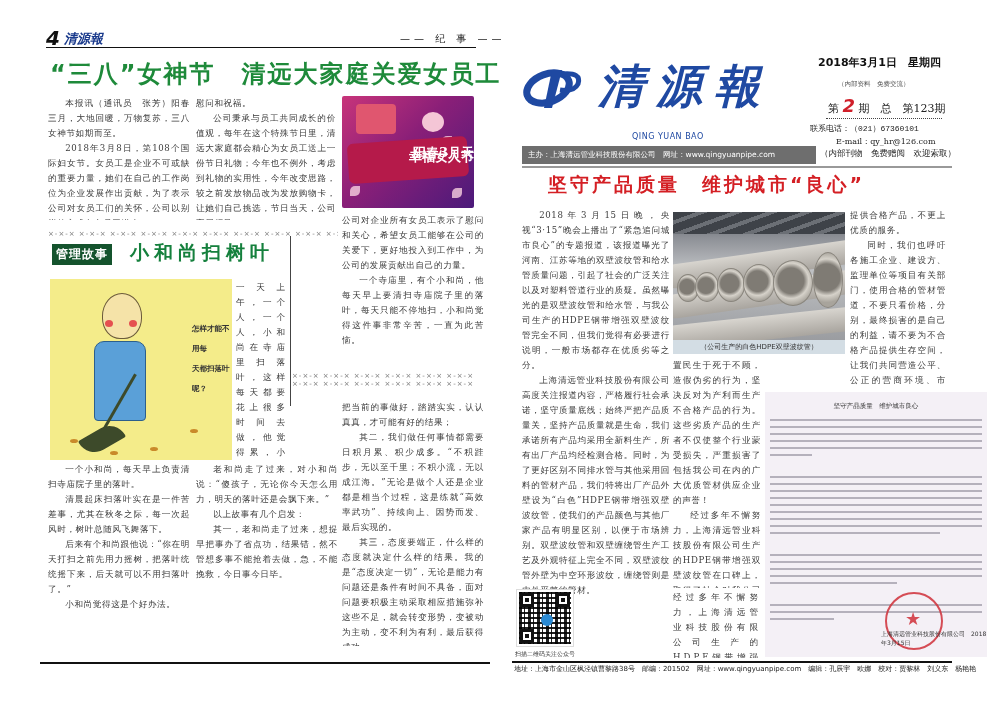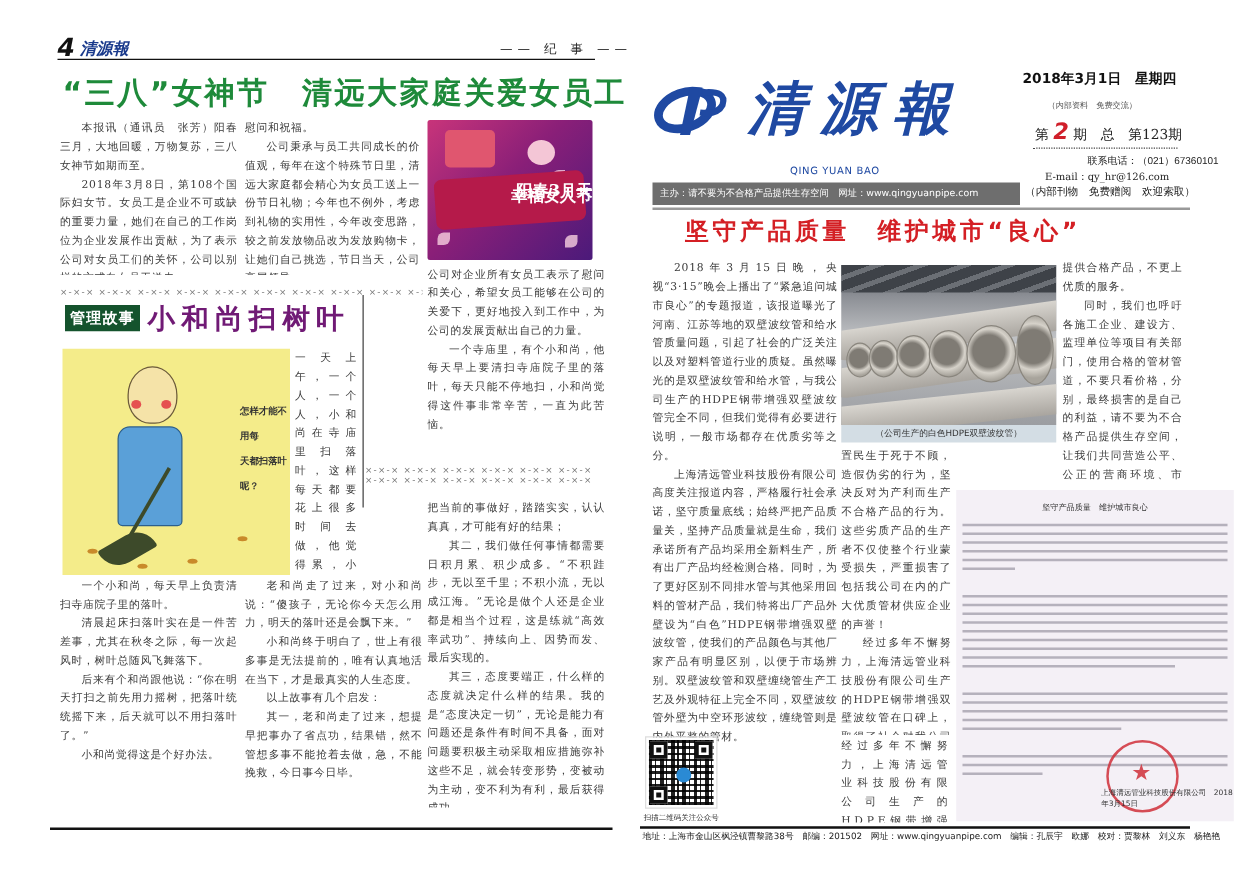--- a/index.html
+++ b/index.html
@@ -23,21 +23,21 @@
   .banner .gift { position: absolute; left: 14px; top: 8px; width: 40px; height: 30px; background: #e0566f; border-radius: 4px; }
   .banner .heart { position: absolute; left: 80px; top: 16px; width: 22px; height: 20px; background: #f4c6d6; border-radius: 50%; }
   .banner .t1, .banner .t2 { position: absolute; width: 100%; text-align: right; color: #fff; font-weight: bold; font-family: "DejaVu Serif", serif; }
   .banner .t1 { top: 48px; font-size: 13px; }
   .banner .t2 { top: 52px; font-size: 13px; }
   .banner .petal { position: absolute; width: 10px; height: 10px; background: #f8d0e0; border-radius: 50% 0; opacity: 0.8; }
 
   .dash-sep { font-size: 7px; color: #777; letter-spacing: 1px; white-space: nowrap; overflow: hidden; }
 
   .tag-box { left: 52px; top: 244px; background: #14532d; color: #fff; font-size: 12px; font-weight: bold; padding: 2px 4px; letter-spacing: 1px; }
-  .story-title { left: 118px; top: 240px; font-size: 22px; font-weight: bold; color: #701a75; letter-spacing: 5px; white-space: nowrap; }
+  .story-title { left: 130px; top: 240px; font-size: 19px; font-weight: bold; color: #15803d; letter-spacing: 5px; white-space: nowrap; }
   .vline { left: 290px; top: 236px; width: 1px; height: 170px; background: #444; }
 
   .monk { left: 50px; top: 279px; width: 182px; height: 181px; background: #f4ec8a; overflow: hidden; }
   .monk .head { position: absolute; left: 52px; top: 14px; width: 40px; height: 46px; background: #f5e3a8; border: 1.5px solid #6b5a3a; border-radius: 50% 50% 45% 45%; }
   .monk .cheek { position: absolute; width: 8px; height: 7px; background: #e55050; border-radius: 50%; }
   .monk .robe { position: absolute; left: 44px; top: 62px; width: 52px; height: 80px; background: #5aa0d8; border: 1.5px solid #2c5f8c; border-radius: 10px 10px 4px 4px; }
   .monk .broom { position: absolute; left: 30px; top: 150px; width: 44px; height: 20px; background: #3d4a2a; transform: rotate(-30deg); border-radius: 2px 20px 2px 20px; }
   .monk .stick { position: absolute; left: 64px; top: 90px; width: 3px; height: 80px; background: #3d4a2a; transform: rotate(30deg); }
   .monk .bubble { position: absolute; left: 116px; top: 40px; font-size: 7.5px; font-weight: bold; color: #333; line-height: 20px; font-family: "DejaVu Serif", serif; margin-left: 26px; }
   .monk .leaf { position: absolute; width: 8px; height: 4px; background: #c98a2a; border-radius: 50%; }
@@ -46,21 +46,21 @@
 
   
   .rlogo-mark { left: 522px; top: 64px; width: 62px; height: 46px; }
   .rlogo-text { left: 598px; top: 56px; font-size: 46px; font-weight: bold; color: #1f49a2; font-family: "DejaVu Serif", serif; letter-spacing: 12px; white-space: nowrap; font-style: italic; }
   .rlogo-pinyin { left: 632px; top: 132px; font-size: 8px; color: #1f49a2; letter-spacing: 0.5px; }
   .rdate { left: 818px; top: 55px; font-size: 11px; font-weight: bold; color: #111; white-space: nowrap; }
   .rnote { left: 838px; top: 80px; font-size: 6.5px; color: #555; }
   .rissue { left: 828px; top: 95px; font-size: 11px; color: #222; white-space: nowrap; font-family: "DejaVu Serif", serif; }
   .rissue b { color: #d01f2a; font-size: 18px; font-style: italic; font-family: "DejaVu Sans", sans-serif; }
   .rdots { left: 826px; top: 118px; width: 116px; border-top: 1px dotted #444; }
-  .rphone { left: 870px; top: 123px; font-size: 8px; color: #222; white-space: nowrap; font-family: Liberation Sans, sans-serif; }
+  .rphone { left: 810px; top: 123px; font-size: 8px; color: #222; white-space: nowrap; font-family: Liberation Mono, monospace; }
   .remail { left: 836px; top: 136px; font-size: 8px; color: #222; white-space: nowrap; font-family: "DejaVu Serif", serif; }
   .rbar { left: 522px; top: 146px; width: 294px; height: 18px; background: #6e6e6e; color: #fff; font-size: 7.5px; line-height: 18px; padding-left: 6px; white-space: nowrap; overflow: hidden; }
   .rbar-right { left: 820px; top: 148px; font-size: 8.5px; color: #222; white-space: nowrap; }
   .rrule { left: 522px; top: 166px; width: 430px; height: 1.5px; background: #999; }
   .rtitle { left: 548px; top: 172px; font-size: 19px; font-weight: bold; color: #d41f24; letter-spacing: 3px; white-space: nowrap; }
 
   .pipes { left: 673px; top: 212px; width: 172px; height: 128px; background: linear-gradient(180deg, #5a5e64 0%, #8d9096 20%, #bfc1c4 45%, #9b9da1 100%); overflow: hidden; }
   .pipes .roof { position: absolute; left: 0; top: 0; width: 100%; height: 22px; background: repeating-linear-gradient(160deg, #3e4248 0 8px, #6b6f75 8px 12px); }
   .pipes .pipe { position: absolute; border-radius: 50%; background: radial-gradient(circle at 45% 45%, #7f7b74 0 40%, #d6d2ca 55%, #a8a49c 75%); border: 1px solid #8a867e; }
   .pipes .tube { position: absolute; height: 24px; background: linear-gradient(180deg, #d8d5cf, #a9a59f); border-radius: 12px; }
@@ -151,21 +151,20 @@
 </div>
 
 <div class="abs txt" style="left:48px;top:462px;width:142px;height:196px;">
   <p>一个小和尚，每天早上负责清扫寺庙院子里的落叶。</p>
   <p>清晨起床扫落叶实在是一件苦差事，尤其在秋冬之际，每一次起风时，树叶总随风飞舞落下。</p>
   <p>后来有个和尚跟他说：“你在明天打扫之前先用力摇树，把落叶统统摇下来，后天就可以不用扫落叶了。”</p>
   <p>小和尚觉得这是个好办法。</p>
 </div>
 <div class="abs txt" style="left:196px;top:462px;width:142px;height:196px;">
   <p>老和尚走了过来，对小和尚说：“傻孩子，无论你今天怎么用力，明天的落叶还是会飘下来。”</p>
-  <p>小和尚终于明白了，世上有很多事是无法提前的，唯有认真地活在当下，才是最真实的人生态度。</p>
   <p>以上故事有几个启发：</p>
   <p>其一，老和尚走了过来，想提早把事办了省点功，结果错，然不管想多事不能抢着去做，急，不能挽救，今日事今日毕。</p>
 </div>
 <div class="abs txt" style="left:342px;top:400px;width:142px;height:246px;">
   <p style="text-indent:0">把当前的事做好，踏踏实实，认认真真，才可能有好的结果；</p>
   <p>其二，我们做任何事情都需要日积月累、积少成多。“不积跬步，无以至千里；不积小流，无以成江海。”无论是做个人还是企业都是相当个过程，这是练就“高效率武功”、持续向上、因势而发、最后实现的。</p>
   <p>其三，态度要端正，什么样的态度就决定什么样的结果。我的是“态度决定一切”，无论是能力有问题还是条件有时间不具备，面对问题要积极主动采取相应措施弥补这些不足，就会转变形势，变被动为主动，变不利为有利，最后获得成功。</p>
 </div>
 
 <div class="abs hrule-bot-l"></div>
@@ -182,21 +181,21 @@
 <div class="abs rnote">（内部资料　免费交流）</div>
 <div class="abs rissue">
   <span>第</span>
   <b>2</b>
   <span>期　总　第123期</span>
 </div>
 <div class="abs rdots"></div>
 <div class="abs rphone">联系电话：（021）67360101</div>
 <div class="abs remail">E-mail：qy_hr@126.com</div>
 
-<div class="abs rbar">主办：请不要为不合格产品提供生存空间　网址：www.qingyuanpipe.com</div>
+<div class="abs rbar">主办：上海清远管业科技股份有限公司　网址：www.qingyuanpipe.com</div>
 <div class="abs rbar-right">（内部刊物　免费赠阅　欢迎索取）</div>
 <div class="abs rrule"></div>
 
 <div class="abs rtitle">坚守产品质量　维护城市“良心”</div>
 
 <div class="abs txt" style="left:522px;top:208px;width:148px;height:450px;">
   <p>2018年3月15日晚，央视“3·15”晚会上播出了“紧急追问城市良心”的专题报道，该报道曝光了河南、江苏等地的双壁波纹管和给水管质量问题，引起了社会的广泛关注以及对塑料管道行业的质疑。虽然曝光的是双壁波纹管和给水管，与我公司生产的HDPE钢带增强双壁波纹管完全不同，但我们觉得有必要进行说明，一般市场都存在优质劣等之分。</p>
   <p>上海清远管业科技股份有限公司高度关注报道内容，严格履行社会承诺，坚守质量底线；始终严把产品质量关，坚持产品质量就是生命，我们承诺所有产品均采用全新料生产，所有出厂产品均经检测合格。同时，为了更好区别不同排水管与其他采用回料的管材产品，我们特将出厂产品外壁设为“白色”HDPE钢带增强双壁波纹管，使我们的产品颜色与其他厂家产品有明显区别，以便于市场辨别。双壁波纹管和双壁缠绕管生产工艺及外观特征上完全不同，双壁波纹管外壁为中空环形波纹，缠绕管则是内外平整的管材。</p>
 </div>
 

